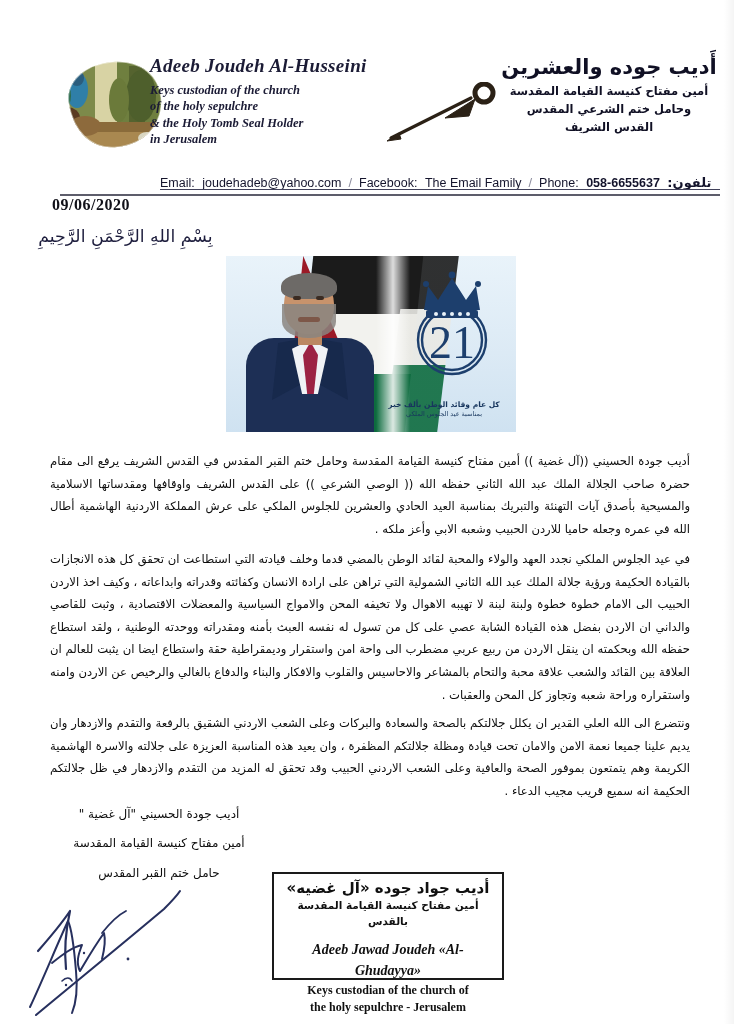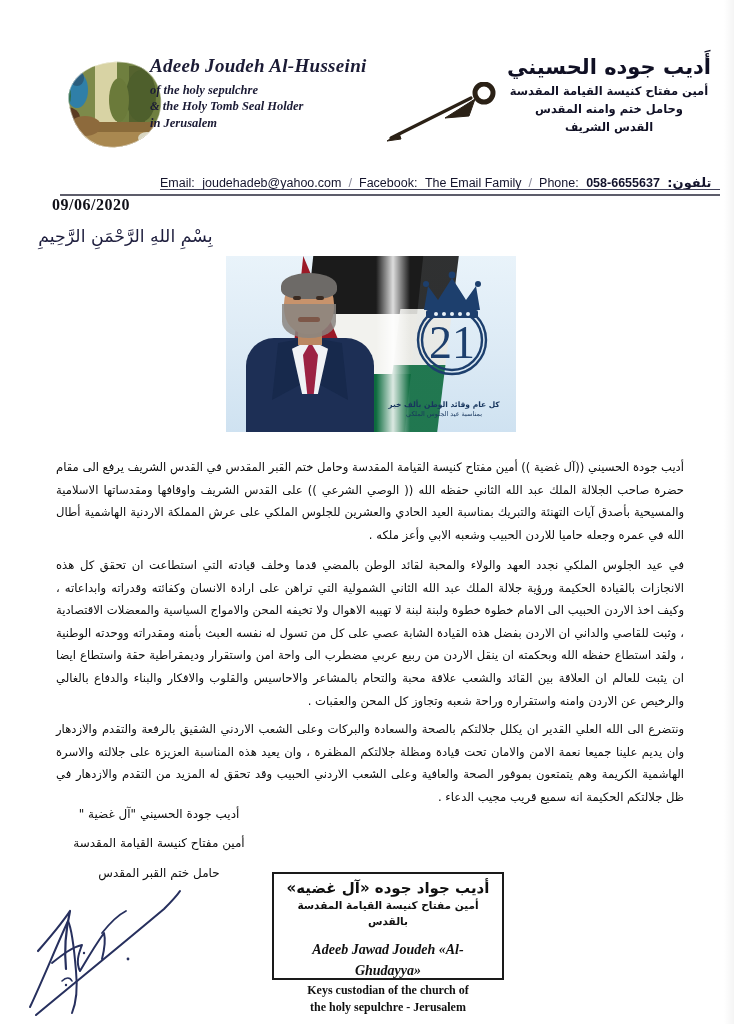--- a/index.html
+++ b/index.html
@@ -245,21 +245,21 @@
     direction:rtl;
     text-align:justify;
     font-family:"DejaVu Sans", sans-serif;
     font-size:11.6px;
     line-height:1.95;
     color:#0c0c0c;
   }
   #para1{top:444px;}
   #para2{top:542px;}
   #para3{top:706px;}
-  .body-ar p{margin:12px;}
+  .body-ar p{margin:6px;}
 
   
   .sigblock{
     position:absolute;
     left:44px; top:800px;
     width:230px;
     direction:rtl;
     text-align:center;
     font-family:"DejaVu Sans", sans-serif;
     font-size:12px;
@@ -342,42 +342,43 @@
           <ellipse cx="92" cy="82" rx="9" ry="6" fill="#dad7c2"></ellipse>
           <ellipse cx="8" cy="40" rx="8" ry="14" fill="#2e6c4c"></ellipse>
         </g>
         <path d="M14,48 C10,26 30,8 58,6 C86,4 104,20 106,42 C108,66 92,88 62,91 C34,94 18,72 14,48 Z" fill="none" stroke="#ffffff" stroke-width="1.2" opacity="0.5"></path>
       </svg>
     </div>
 
     <div class="lh-en-block">
       <div class="lh-en-name">Adeeb Joudeh Al-Husseini</div>
       <div class="lh-en-sub">
+        <div>Keys custodian of the church</div>
         <div>of the holy sepulchre</div>
         <div>&amp; the Holy Tomb Seal Holder</div>
         <div>in Jerusalem</div>
       </div>
     </div>
 
     <div class="lh-key">
       <svg viewBox="0 0 120 62" width="120" height="62" aria-hidden="true">
         <g fill="#2b2116" stroke="#2b2116">
           <line x1="6" y1="56" x2="86" y2="16" stroke-width="3.2" stroke-linecap="round"></line>
           <path d="M2,59 L14,51 L16,57 Z"></path>
           <path d="M60,36 L90,17 L84,34 Z"></path>
           <circle cx="99" cy="11" r="9" fill="none" stroke-width="5"></circle>
         </g>
       </svg>
     </div>
 
     <div class="lh-ar-block">
-      <div class="lh-ar-name">أَديب جوده الحسيني</div>
+      <div class="lh-ar-name">أَديب جوده والعشرين</div>
       <div class="lh-ar-sub">
         <div>أمين مفتاح كنيسة القيامة المقدسة</div>
-        <div>وحامل ختم وامنه المقدس</div>
+        <div>وحامل ختم الشرعي المقدس</div>
         <div>القدس الشريف</div>
       </div>
     </div>
 
     <div class="lh-contact">
       <span>Email:</span>&nbsp;
       <span>joudehadeb@yahoo.com</span>
       <span class="sep">/</span>
       <span>Facebook:</span>&nbsp;
       <span>The Email Family</span>

